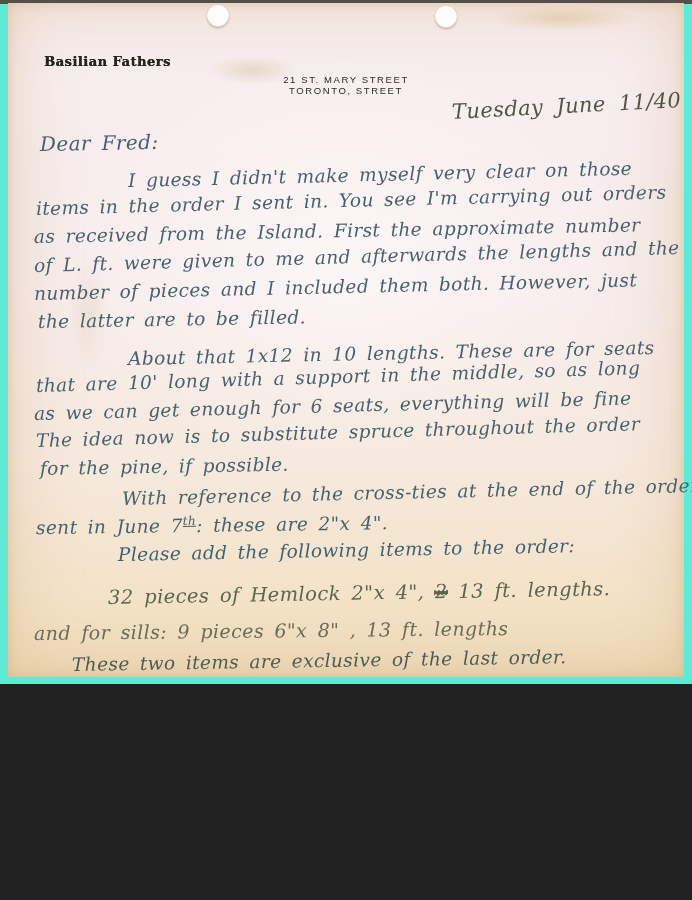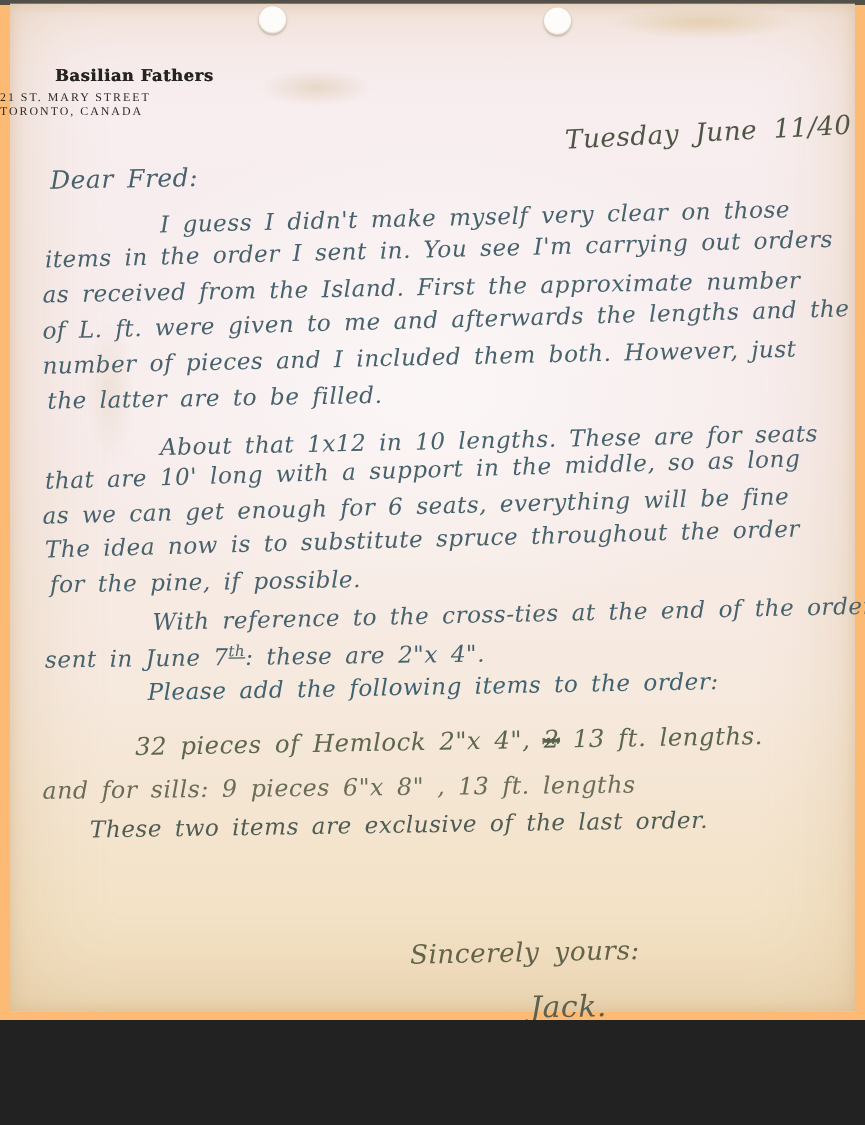--- a/index.html
+++ b/index.html
@@ -1,38 +1,38 @@
 <!DOCTYPE html>
 <html><head>
 <meta charset="utf-8">
 <style>
   html,body{margin:0;padding:0;background:#222;}
-  .page{position:relative;width:692px;height:816px;background:#fdba74;overflow:hidden;
+  .page{position:relative;width:692px;height:684px;background:#5eead4;overflow:hidden;
         font-family:"DejaVu Serif",serif;}
   .frame-top{position:absolute;top:0;left:0;right:0;height:4px;background:#534f49;}
   .paper{position:absolute;left:8px;top:3px;right:8px;bottom:7px;
         background:
           radial-gradient(ellipse 420px 300px at 50% 38%, rgba(255,255,255,.55), rgba(255,255,255,0) 70%),
           linear-gradient(180deg,#f8eef0 0%,#f7ecec 42%,#f6e9de 68%,#f3e2c6 90%,#efdcbc 100%);
         box-shadow: inset 0 0 70px rgba(210,175,125,.45), inset 0 0 12px rgba(185,145,95,.35);}
   .stain{position:absolute;border-radius:50%;pointer-events:none;}
   .stain.s1{left:480px;top:2px;width:150px;height:26px;background:radial-gradient(rgba(205,170,95,.35),rgba(205,170,95,0) 70%);}
   .stain.s2{left:200px;top:52px;width:90px;height:30px;background:radial-gradient(rgba(190,160,100,.28),rgba(190,160,100,0) 70%);}
   .stain.s3{left:60px;top:250px;width:40px;height:120px;background:radial-gradient(rgba(200,170,120,.18),rgba(200,170,120,0) 70%);}
   .fold{position:absolute;left:10px;right:10px;top:852px;height:3px;
         background:linear-gradient(180deg,rgba(150,110,60,.18),rgba(255,255,255,.5));}
   .hole{position:absolute;width:22px;height:22px;border-radius:50%;background:#fdfcfa;
         box-shadow:0 1px 2px rgba(120,90,55,.45), inset 0 -1px 1px rgba(160,130,90,.3);}
   
   .lh-left{position:absolute;left:44px;top:54px;font-weight:bold;font-size:13px;color:#26241f;
         letter-spacing:.5px;text-shadow:.4px 0 0 #26241f;}
   .lh-title{position:absolute;left:0;top:42px;width:100%;text-align:center;font-weight:bold;
         font-size:25px;color:#211f1b;letter-spacing:.5px;text-shadow:.5px 0 0 #211f1b;}
-  .lh-addr{position:absolute;left:0;width:100%;
-        font-family:Liberation Serif, serif;font-size:9.5px;letter-spacing:1.6px;color:#2c2a26;}
+  .lh-addr{position:absolute;left:0;width:100%;text-align:center;
+        font-family:Liberation Sans, sans-serif;font-size:9.5px;letter-spacing:1.6px;color:#2c2a26;}
   .a1{top:74px;} .a2{top:85px;}
   
   .hw{position:absolute;white-space:nowrap;font-family:"DejaVu Serif",serif;font-style:italic;
       font-size:18.5px;color:#47626c;letter-spacing:.4px;word-spacing:4px;transform-origin:left center;}
   .date{font-size:21px;color:#4f5646;word-spacing:6px;}
   .salut{font-size:20px;}
   .please{color:#3f6272;}
   .item1{font-size:19.5px;color:#5c6550;}
   .item2{font-size:19px;color:#6a6c59;}
   .note{color:#4d5c55;}
@@ -53,21 +53,21 @@
     <div class="stain s2"></div>
     <div class="stain s3"></div>
     <div class="fold"></div>
   </div>
 
   <div class="hole" style="left:207px;top:5px;"></div>
   <div class="hole" style="left:435px;top:6px;"></div>
 
   <div class="lh-left">Basilian Fathers</div>
   <div class="lh-addr a1">21 ST. MARY STREET</div>
-  <div class="lh-addr a2">TORONTO, CANADA</div>
+  <div class="lh-addr a2">TORONTO, STREET</div>
 
   <div class="hw date" style="left:452px;top:100px;transform:rotate(-3deg);">Tuesday June 11/40</div>
 
   <div class="hw salut" style="left:40px;top:132px;transform:rotate(-1deg);">Dear Fred:</div>
 
   <div class="hw" style="left:128px;top:170px;transform:rotate(-1.4deg);">I guess I didn't make myself very clear on those</div>
   <div class="hw" style="left:36px;top:198px;transform:rotate(-1.5deg);">items in the order I sent in. You see I'm carrying out orders</div>
   <div class="hw" style="left:34px;top:226px;transform:rotate(-1.1deg);">as received from the Island. First the approximate number</div>
   <div class="hw" style="left:34px;top:255px;transform:rotate(-1.6deg);">of L. ft. were given to me and afterwards the lengths and the</div>
   <div class="hw" style="left:34px;top:283px;transform:rotate(-1.3deg);">number of pieces and I included them both. However, just</div>

